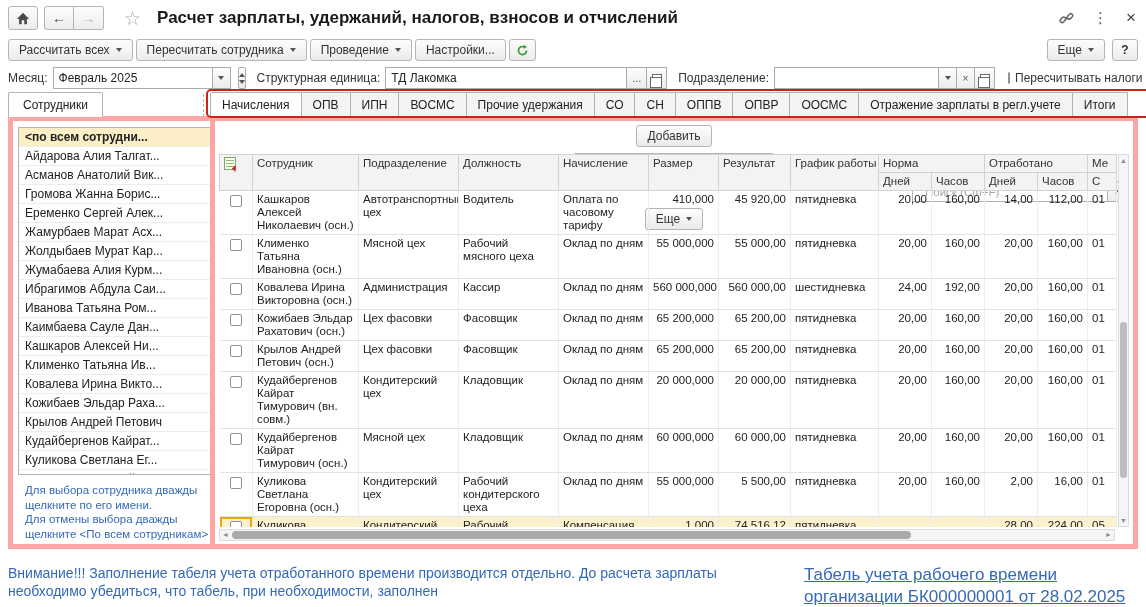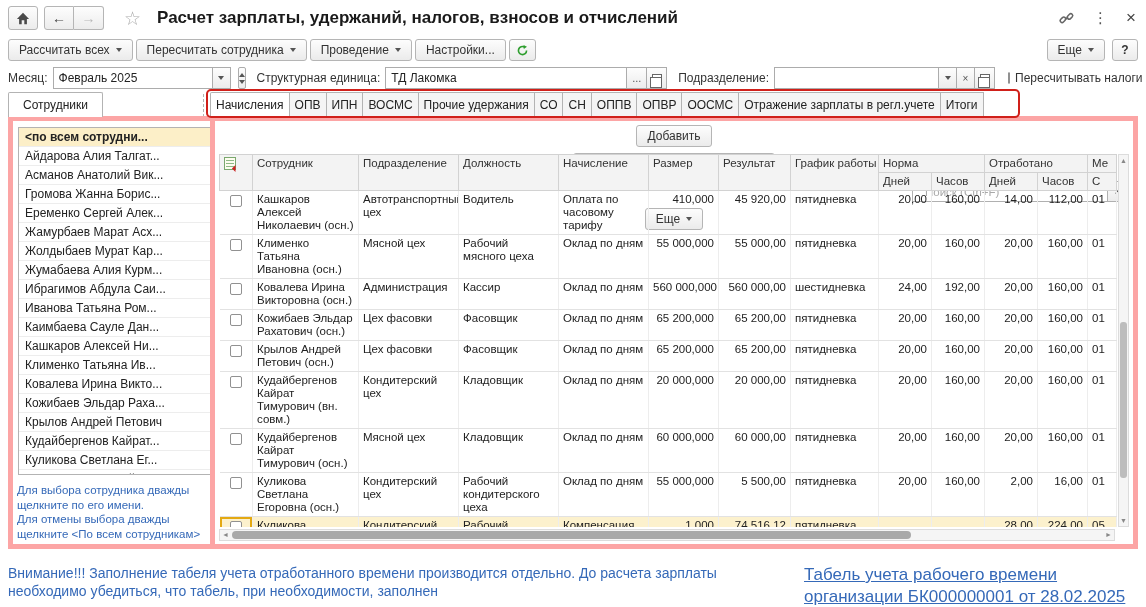--- a/index.html
+++ b/index.html
@@ -69,28 +69,28 @@
 
   
   .left-page { position:absolute; left:8px; top:0; width:226px; }
   .left-page .page-body { height:433px; }
   .emp-list { position:absolute; left:5px; right:5px; top:6px; height:348px; border:1px solid #b3b3b3; overflow:hidden; background:#fff; }
   .emp-item { height:19px; line-height:15px; padding:2px 6px 2px 6px; white-space:nowrap; overflow:hidden; border-bottom:1px solid #ededed; color:#222; cursor:pointer; }
   .emp-item.selected { background:#fcefc8; font-weight:bold; }
   .list-scroll { position:absolute; right:1px; top:1px; bottom:1px; width:9px; }
   .list-scroll .arr { position:absolute; left:1px; font-size:7px; color:#8a8a8a; }
   .list-scroll .thumb { position:absolute; left:1px; width:7px; top:22px; bottom:28px; background:#c3c3c3; border-radius:3px; }
-  .hints { position:absolute; left:4px; right:6px; top:362px; color:#3569b8; font-size:11.5px; line-height:1.28; }
+  .hints { position:absolute; left:12px; right:6px; top:362px; color:#3569b8; font-size:11.5px; line-height:1.28; }
 
   
   .right-page { position:absolute; left:210px; width:928px; top:0; }
   .tabwrap { position:relative; display:inline-block; }
   .tab-strip { display:inline-flex; position:relative; z-index:2; }
   .tab {
-    height:25px; display:inline-flex; align-items:center; padding:0 5px;
+    height:25px; display:inline-flex; align-items:center; padding:0 11px;
     border:1px solid #b3b3b3; border-left:none; background:#f4f4f4; color:#222; cursor:pointer;
     font-size:12px; white-space:nowrap;
   }
   .tab:first-child { border-left:1px solid #b3b3b3; border-radius:2px 0 0 0; background:#fff; border-bottom:1px solid #fff; }
   .tab.active { background:#fff; border-bottom:1px solid #fff; }
   .annotation { position:absolute; left:-4px; top:-3px; right:-36px; bottom:-1px; border:2px solid #d0201a; border-radius:5px; pointer-events:none; z-index:5; }
   .right-page .page-body { height:433px; }
 
   .grid-toolbar { display:flex; align-items:center; gap:6px; padding:4px 5px 0 5px;flex-direction:column; }
   .search-group { margin-left:auto; display:inline-flex; }

